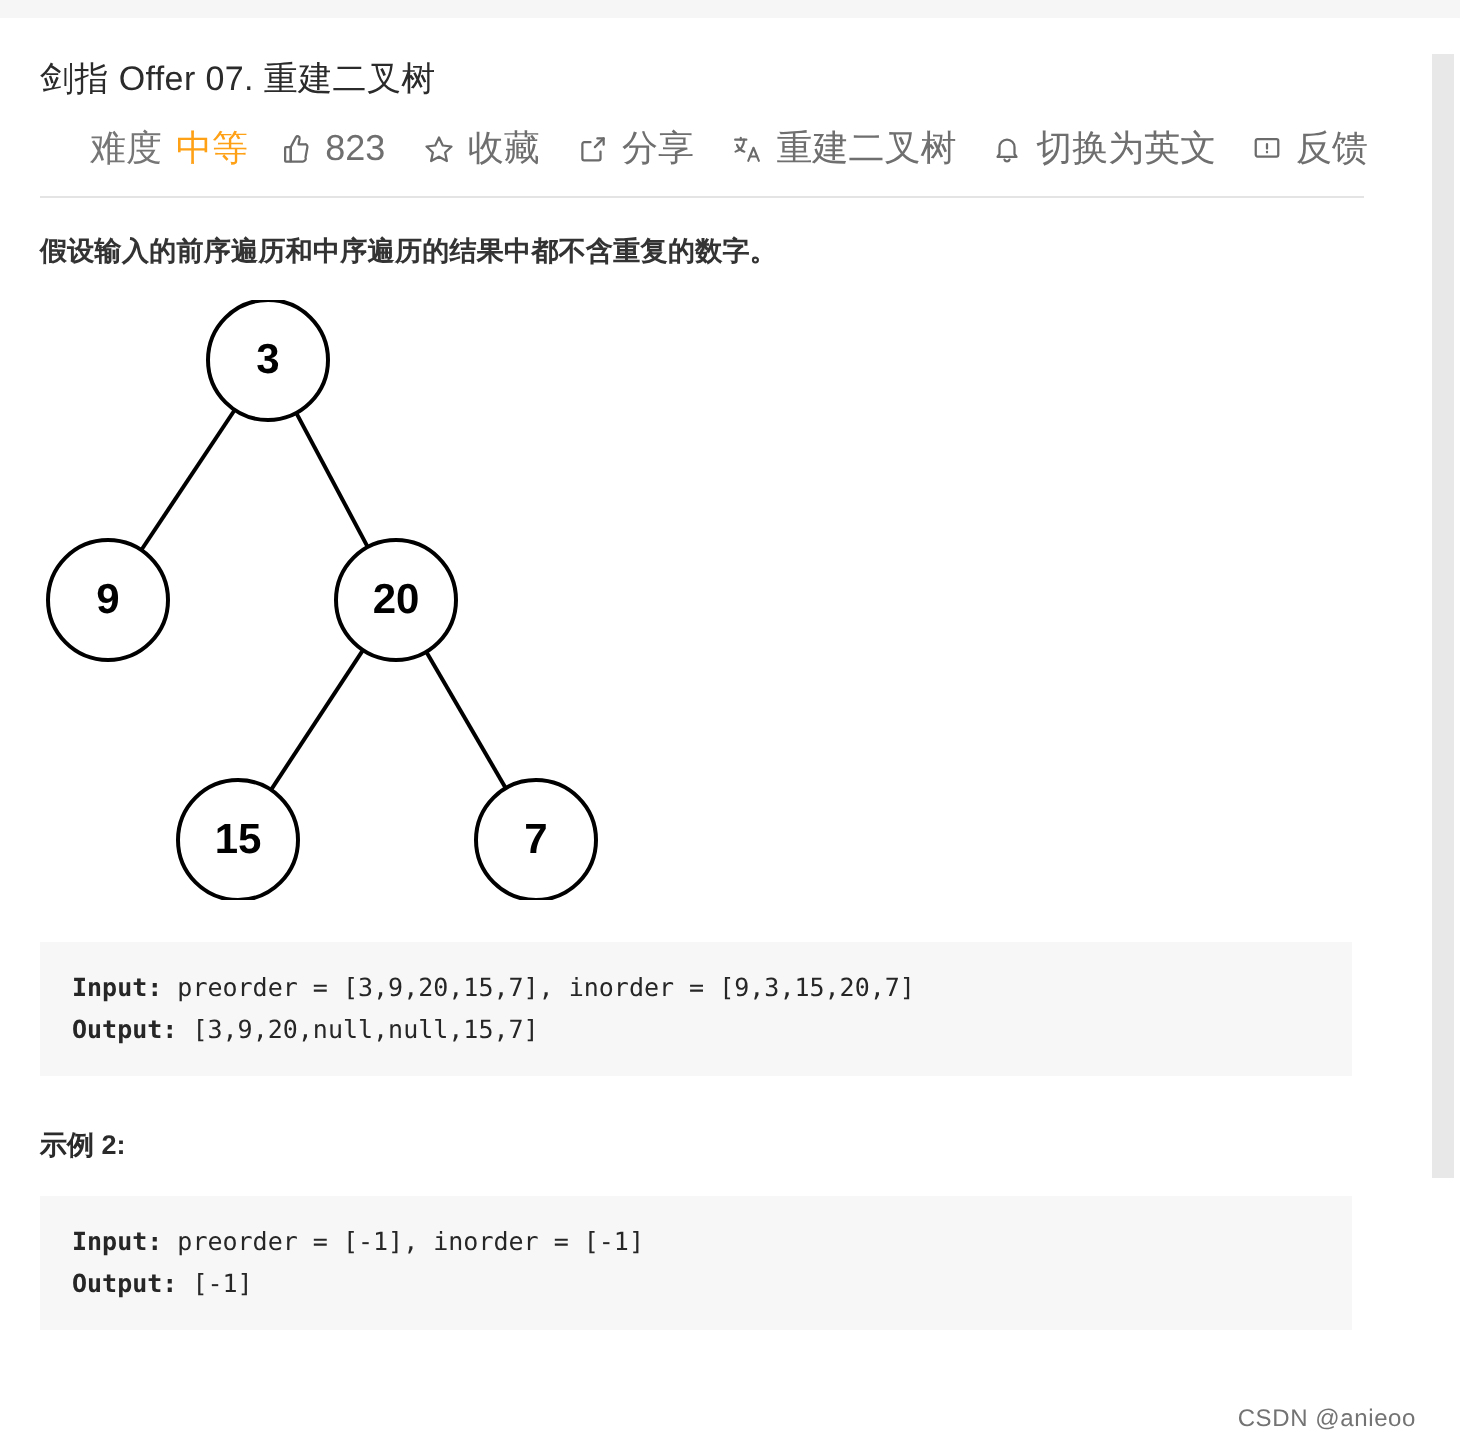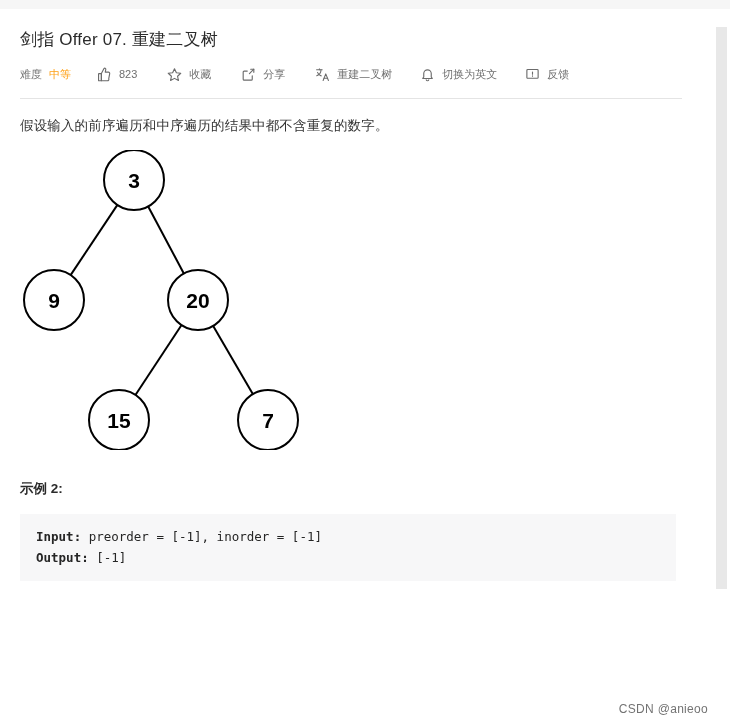--- a/index.html
+++ b/index.html
@@ -67,23 +67,24 @@
     line-height: 22px;
     margin: 6px 0 0 0;
     font-weight: 400;
     letter-spacing: 0.2px;
   }
 
   
   .meta-row {
     display: flex;
     margin-top: 13px;
-    font-size: 11px;
+    font-size: 18px;
     color: #717171;
     height: 20px;
+    margin-left: 25px;
   }
   .meta-item {
     display: flex;
     align-items: center;
     white-space: nowrap;
   }
   .meta-label {
     color: #767676;
     margin-right: 7px;
   }
@@ -115,21 +116,21 @@
   }
 
   
   .desc {
     font-size: 13.5px;
     color: #333333;
     line-height: 21px;
     margin-top: 19px;
     letter-spacing: 0.15px;
   }
-  .desc.second { margin-top: 16px; }
+  .desc.second { margin-top: 16px; font-weight: bold; }
 
   
   .example-heading {
     font-size: 13.5px;
     font-weight: bold;
     color: #2b2b2b;
     margin-top: 31px;
   }
 
   
@@ -290,20 +291,24 @@
             <circle cx="97" cy="270" r="30" fill="#ffffff" stroke="#000000" stroke-width="2"></circle>
             <text x="97" y="270" text-anchor="middle" dominant-baseline="central" fill="#000000" font-family="&quot;Liberation Sans&quot;, sans-serif" font-size="21" font-weight="bold">15</text>
           </g>
           <g>
             <circle cx="246" cy="270" r="30" fill="#ffffff" stroke="#000000" stroke-width="2"></circle>
             <text x="246" y="270" text-anchor="middle" dominant-baseline="central" fill="#000000" font-family="&quot;Liberation Sans&quot;, sans-serif" font-size="21" font-weight="bold">7</text>
           </g>
         </svg>
     </div>
 
+    <div class="code-block">
+      <div class="code-line"><span class="code-key">Input:</span><span> preorder = [3,9,20,15,7], inorder = [9,3,15,20,7]</span></div>
+      <div class="code-line"><span class="code-key">Output:</span><span> [3,9,20,null,null,15,7]</span></div>
+    </div>
 
     <div class="example-heading example2-heading">示例 2:</div>
 
     <div class="code-block">
       <div class="code-line"><span class="code-key">Input:</span><span> preorder = [-1], inorder = [-1]</span></div>
       <div class="code-line"><span class="code-key">Output:</span><span> [-1]</span></div>
     </div>
 
   </div>
 </div>

